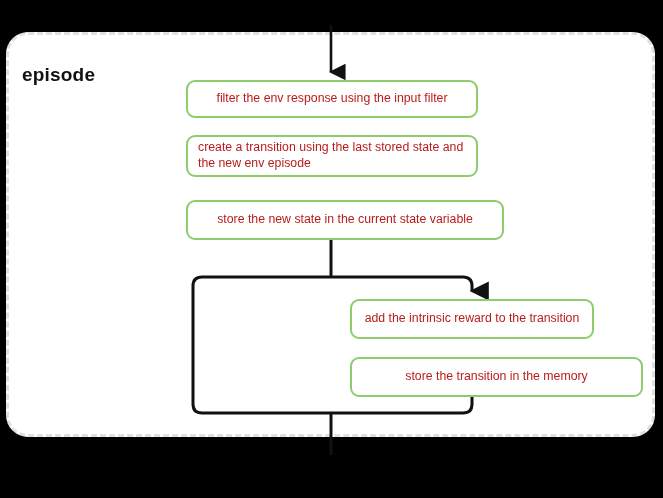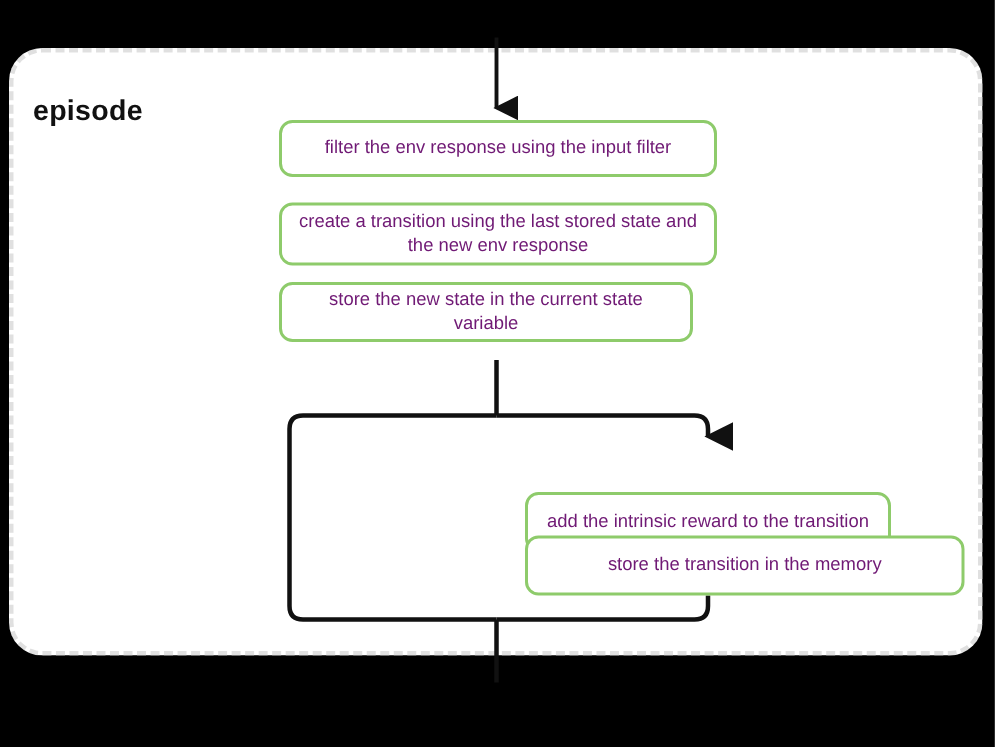--- a/index.html
+++ b/index.html
@@ -39,30 +39,29 @@
   
   .node {
     position: absolute;
     box-sizing: border-box;
     background: #ffffff;
     border: 2.5px solid #8ecb6b;
     border-radius: 9px;
     display: flex;
     align-items: center;
     justify-content: center;
-    text-align: center;
-    color: #701a75;
+    color: #b91c1c;
     font-size: 12.3px;
     line-height: 1.28;
     padding: 4px 10px;
   }
   #node-filter       { left: 186px; top: 80px;  width: 292px; height: 38px; }
   #node-create       { left: 186px; top: 135px; width: 292px; height: 42px; }
-  #node-store-state  { left: 186px; top: 188px; width: 276px; height: 40px; }
-  #node-intrinsic    { left: 350px; top: 299px; width: 244px; height: 40px; margin-top: 29px; }
+  #node-store-state  { left: 186px; top: 200px; width: 318px; height: 40px; }
+  #node-intrinsic    { left: 350px; top: 299px; width: 244px; height: 40px; }
   #node-store-trans  { left: 350px; top: 357px; width: 293px; height: 40px; }
   
   #branch-label {
     position: absolute;
     left: 344px;
     top: 256px;
     font-size: 11.6px;
     font-weight: bold;
     color: #111111;
     white-space: nowrap;
@@ -101,21 +100,21 @@
 
     <path d="M 331 277 L 463 277 Q 472 277 472 286 L 472 291" fill="none" stroke="#111111" stroke-width="3" stroke-linejoin="round" marker-end="url(#arrowhead)"></path>
 
     <path d="M 472 397 L 472 404 Q 472 413 463 413 L 331 413" fill="none" stroke="#111111" stroke-width="3" stroke-linejoin="round"></path>
 
     <path d="M 331 413 L 331 455" fill="none" stroke="#111111" stroke-width="3"></path>
   </svg>
 
   <div class="node" id="node-filter">filter the env response using the input filter</div>
 
-  <div class="node" id="node-create">create a transition using the last stored state and the new env response</div>
+  <div class="node" id="node-create">create a transition using the last stored state and the new env episode</div>
 
   <div class="node" id="node-store-state">store the new state in the current state variable</div>
 
   <div class="node" id="node-intrinsic">add the intrinsic reward to the transition</div>
 
   <div class="node" id="node-store-trans">store the transition in the memory</div>
 
 
 </div>
 

